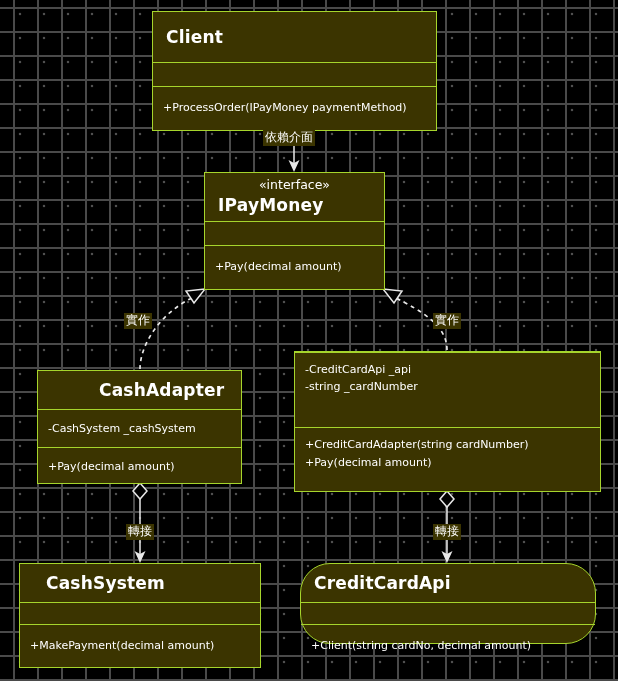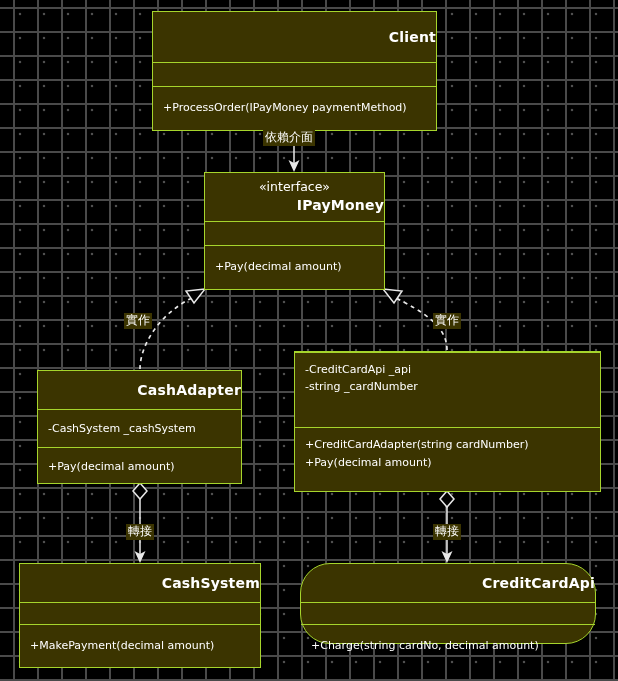--- a/index.html
+++ b/index.html
@@ -42,22 +42,22 @@
   .compartment {
     box-sizing: border-box;
     display: flex;
     flex-direction: column;
     justify-content: center;
   }
   .compartment.divider-top {
     border-top: 1.6px solid #a6d52c;
   }
   .cls-name {
-    text-align: right;
-    font-size: 14px;
+    text-align: left;
+    font-size: 17px;
     font-weight: bold;
     letter-spacing: 0.2px;
     line-height: 1.35;
     margin-left: 13px;
   }
   .cls-stereotype {
     text-align: center;
     font-size: 12.5px;
     font-weight: normal;
     line-height: 1.3;
@@ -197,21 +197,21 @@
       <div class="member-line">+MakePayment(decimal amount)</div>
     </div>
   </div>
 
   <div class="uml-class" style="left:300px; top:563px; width:296px; height:81px;border-radius:30px;">
     <div class="compartment" style="height:38px;">
       <div class="cls-name">CreditCardApi</div>
     </div>
     <div class="compartment divider-top empty-compartment" style="height:22px;"></div>
     <div class="compartment divider-top" style="height:43px;">
-      <div class="member-line">+Charge(string cardNo, decimal amount)</div>
+      <div class="member-line">+Client(string cardNo, decimal amount)</div>
     </div>
   </div>
 
   <div class="edge-label" style="left:263px; top:130px;">依賴介面</div>
 
   <div class="edge-label" style="left:124px; top:313px;">實作</div>
 
   <div class="edge-label" style="left:433px; top:313px;">實作</div>
 
   <div class="edge-label" style="left:126px; top:524px;">轉接</div>

